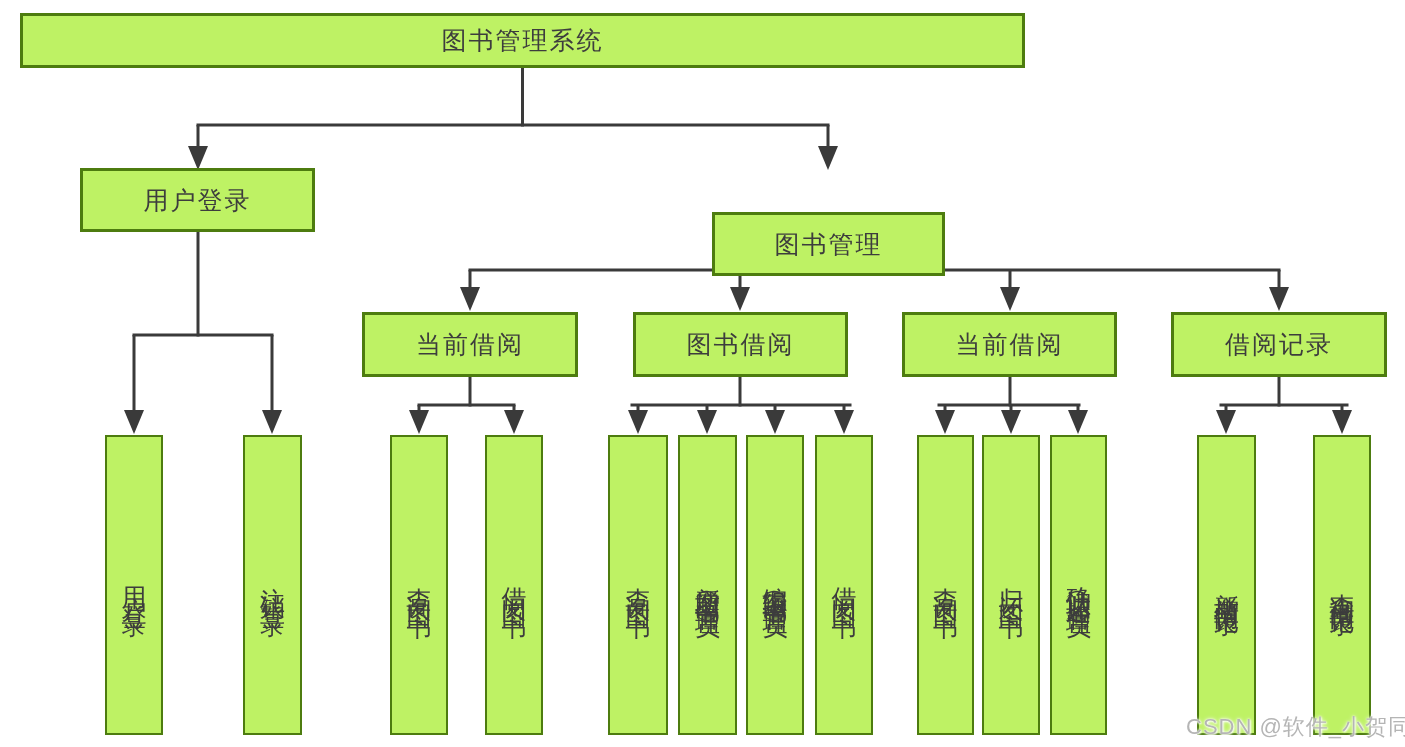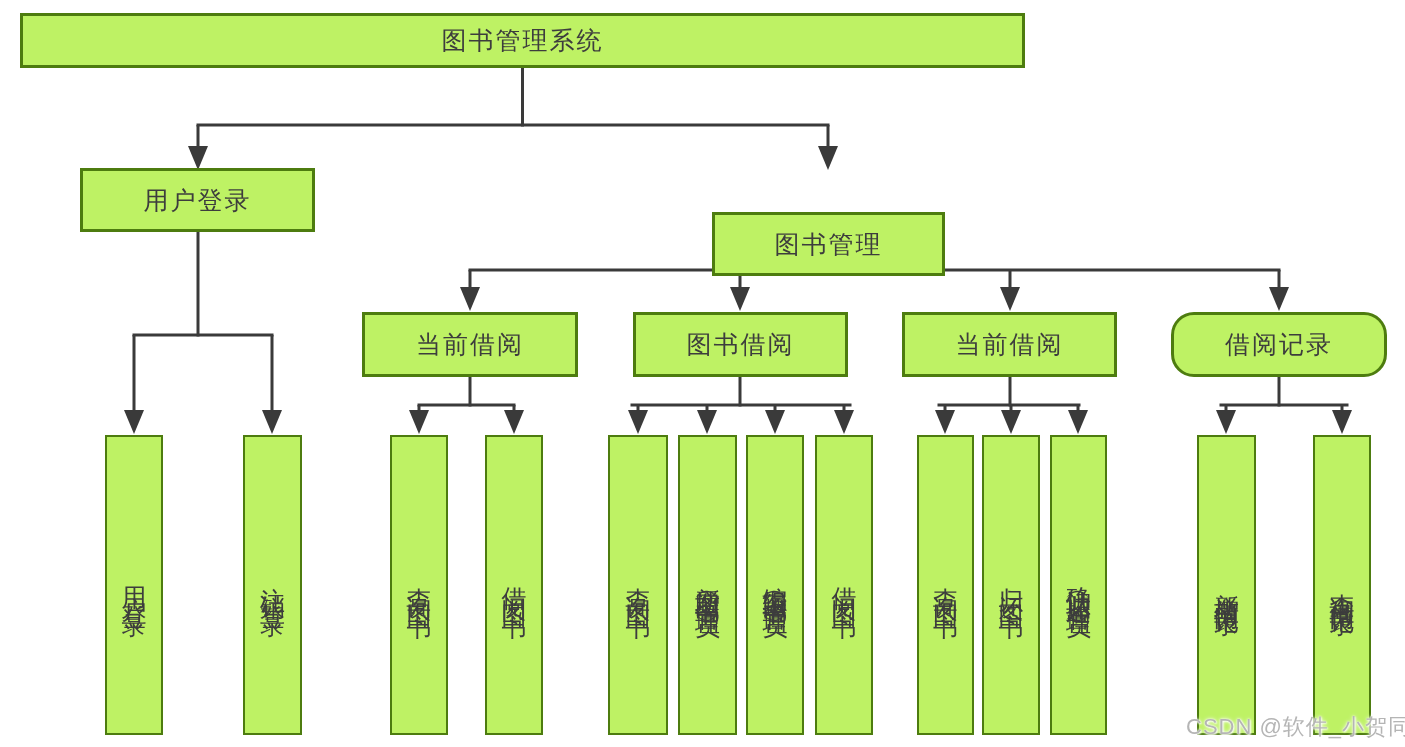--- a/index.html
+++ b/index.html
@@ -138,21 +138,21 @@
 
   <div class="node" style="left:362px; top:312px; width:216px; height:65px;">
     <span>当前借阅</span>
   </div>
   <div class="node" style="left:902px; top:312px; width:215px; height:65px;">
     <span>当前借阅</span>
   </div>
   <div class="node" style="left:633px; top:312px; width:215px; height:65px;">
     <span>图书借阅</span>
   </div>
-  <div class="node" style="left:1171px; top:312px; width:216px; height:65px;border-radius:23px;">
+  <div class="node" style="left:1171px; top:312px; width:216px; height:65px;">
     <span>借阅记录</span>
   </div>
 
   <div class="node leaf" style="left:105px; top:435px; width:58px; height:300px;">
     <span class="vtext">用户登录</span>
   </div>
   <div class="node leaf" style="left:243px; top:435px; width:59px; height:300px;">
     <span class="vtext">注销登录</span>
   </div>
 

